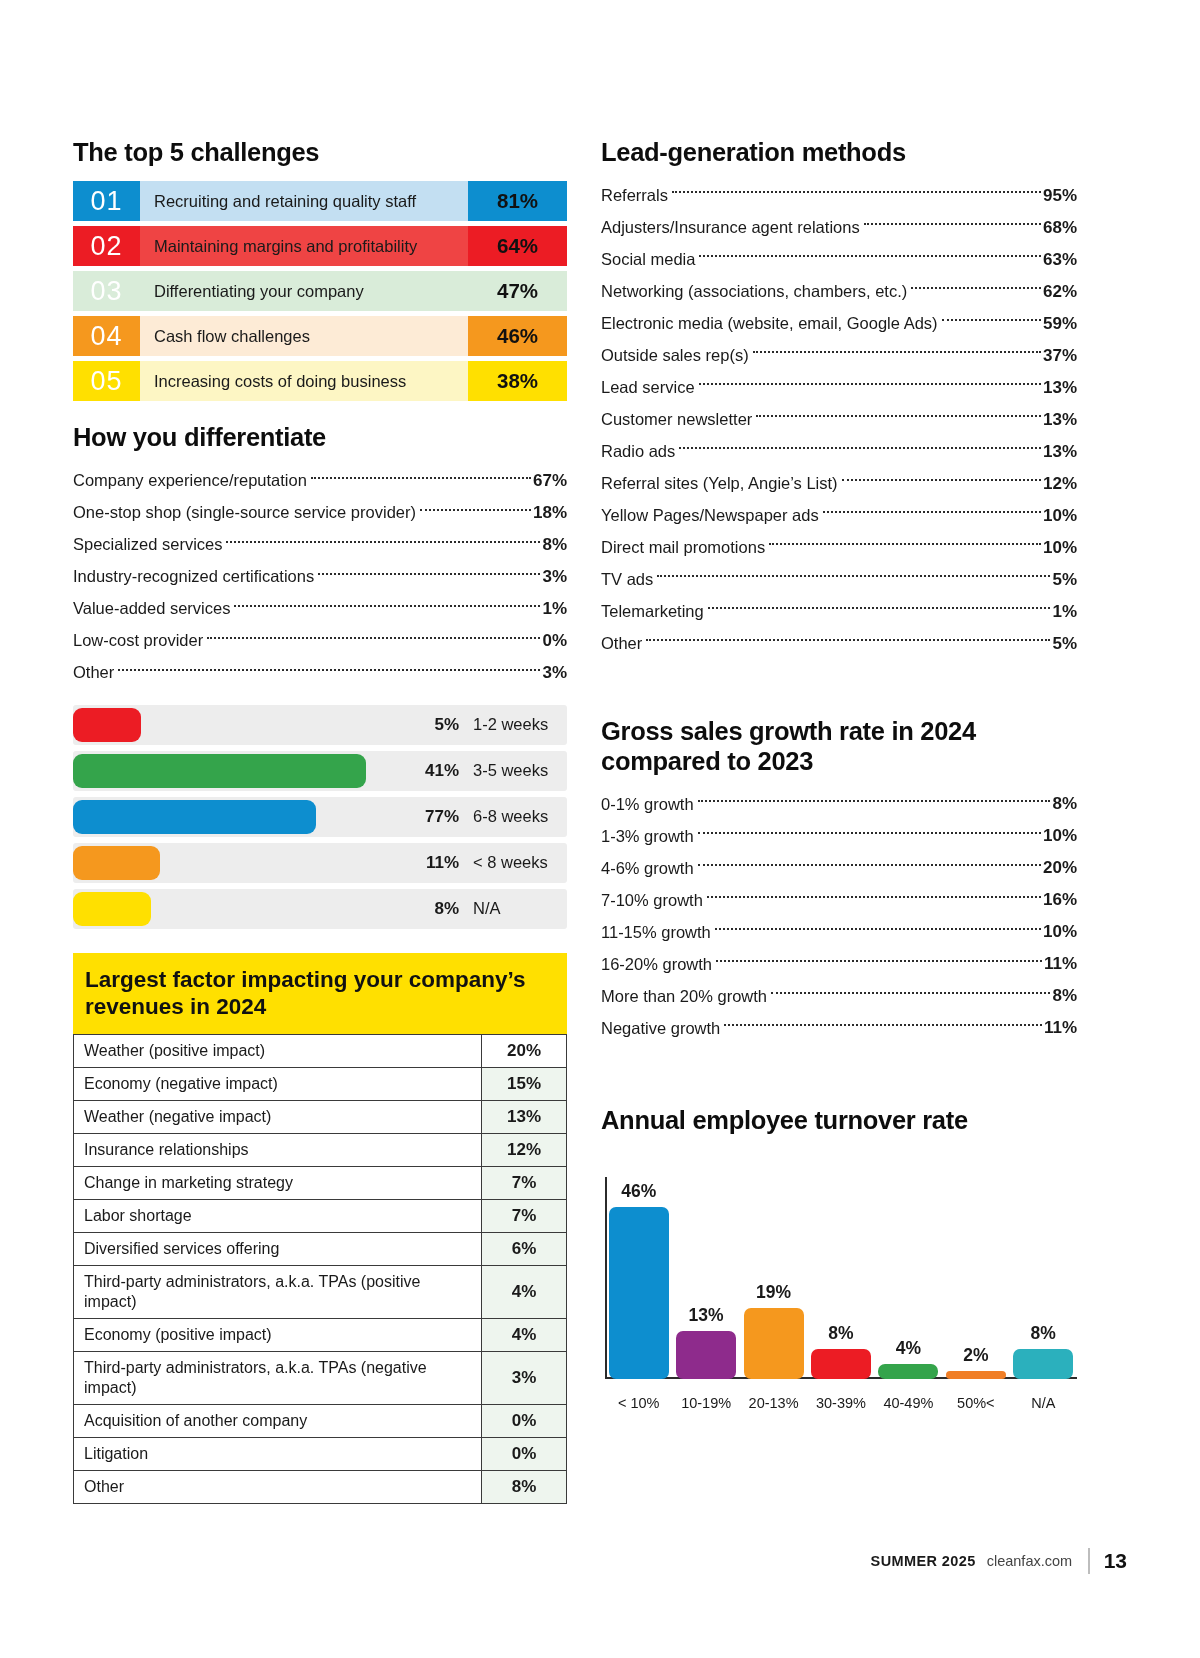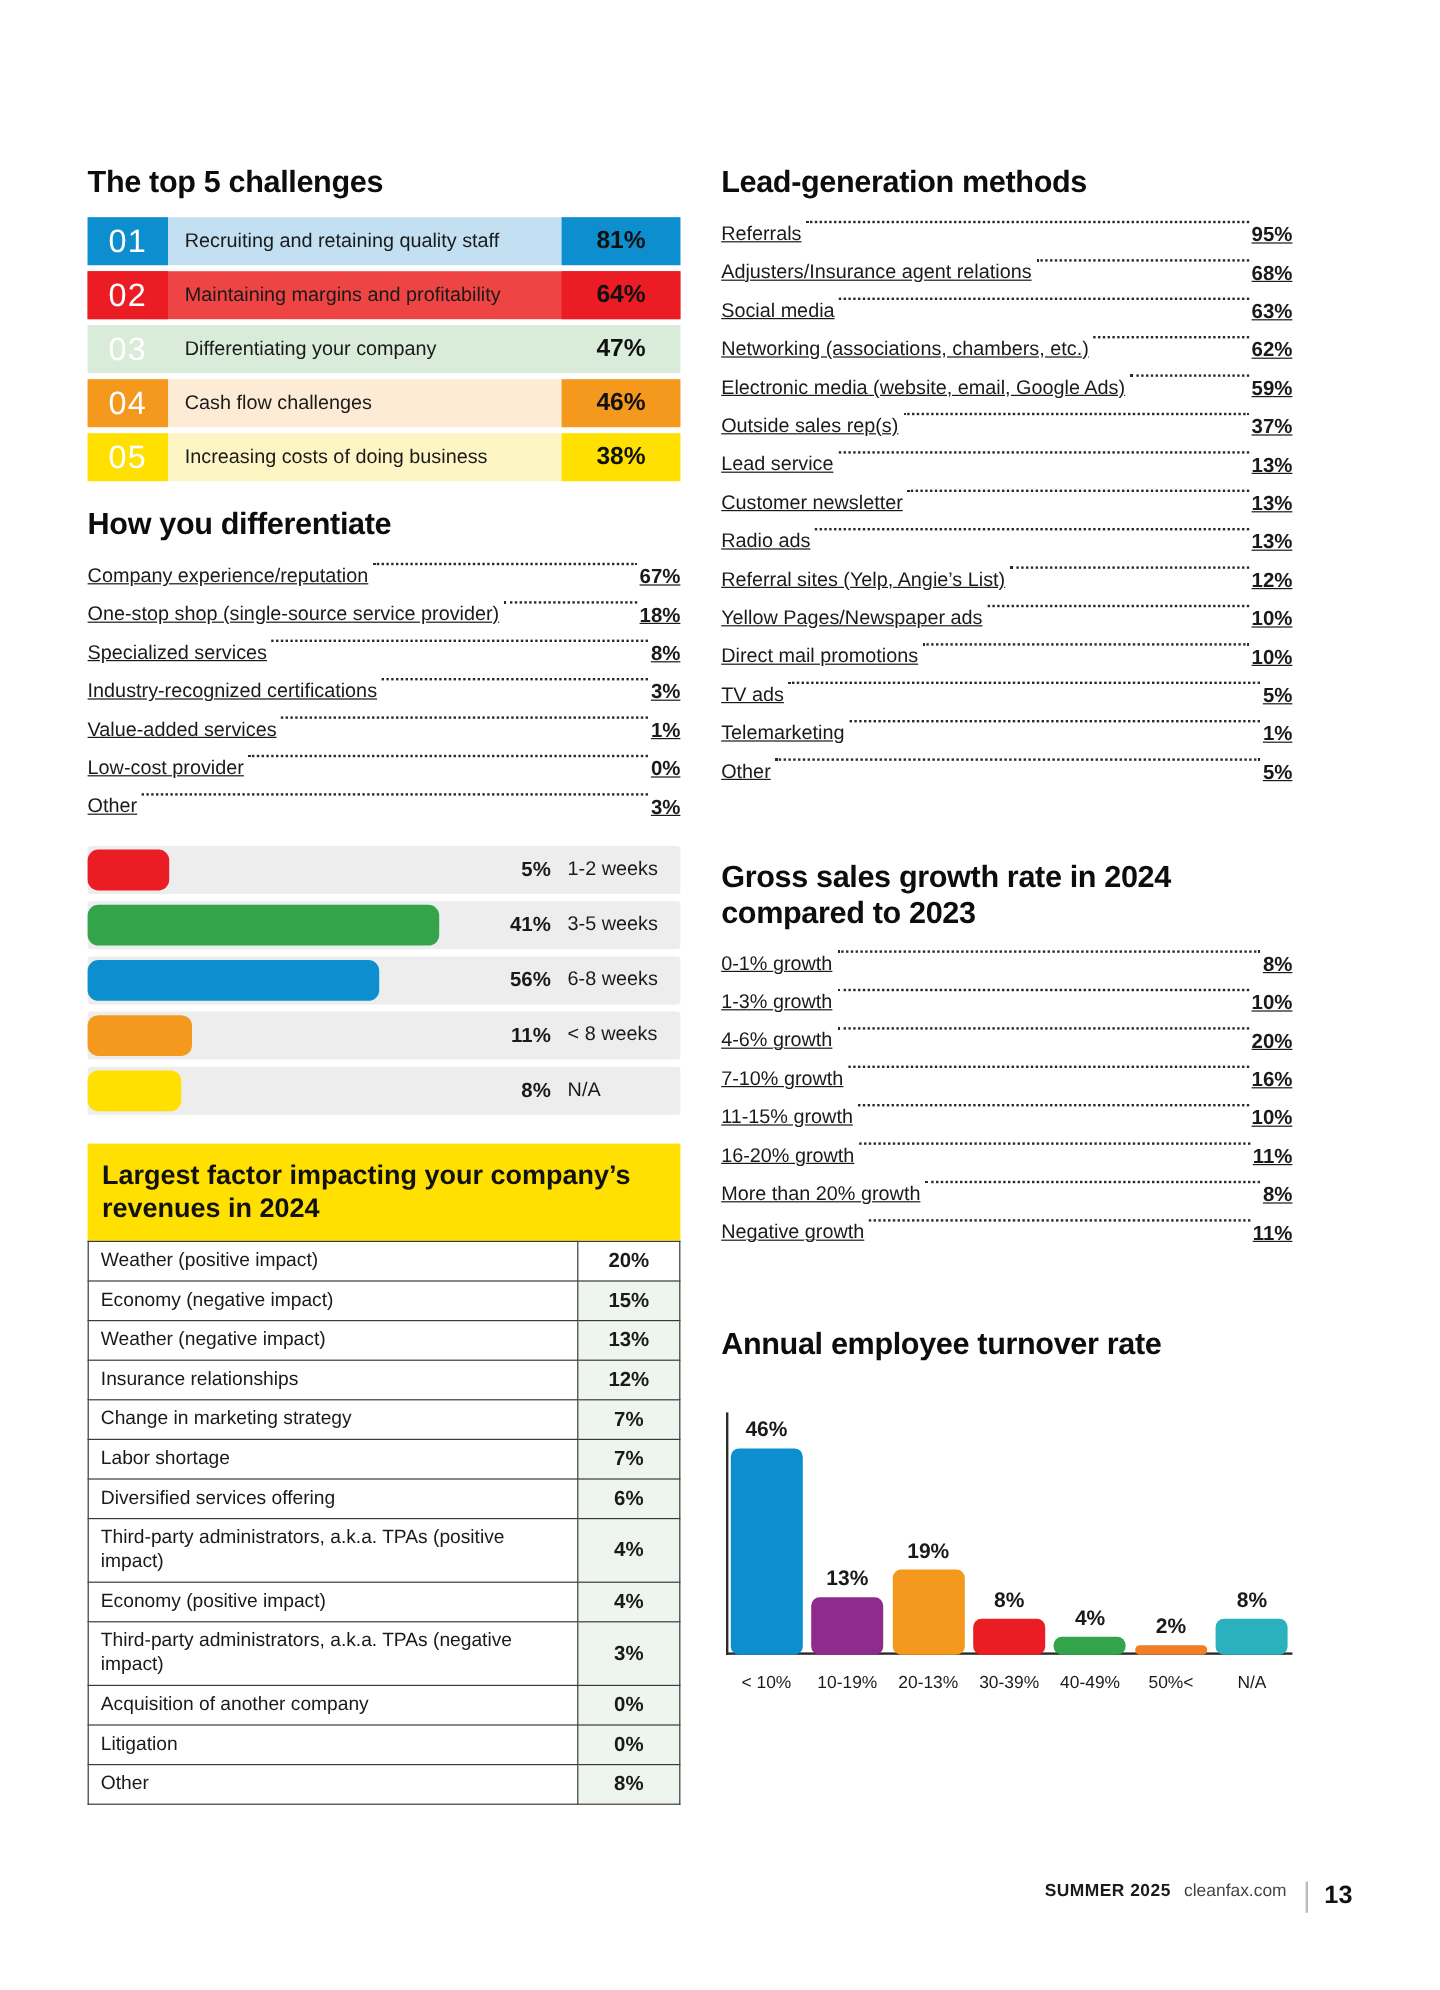--- a/index.html
+++ b/index.html
@@ -39,24 +39,23 @@
   }
   .ch-pct {
     width: 99px; flex: 0 0 99px;
     display: flex; align-items: center; justify-content: center;
     font-size: 20.5px; font-weight: bold; color: #111;
   }
 
   
   .dot-list { margin-top: 12px; }
   .dot-row {
-    display: flex; align-items: flex-start;
+    display: flex; align-items: center;
     font-size: 16.5px; line-height: 1.0;
     padding: 7.5px 0 7.5px 0;
-    text-decoration: underline;
   }
   .dot-row .lbl { white-space: nowrap; }
   .dot-row .leader {
     flex: 1 1 auto; margin: 0 2px 0 4px;
     border-bottom: 2.2px dotted #2a2a2a;
     transform: translateY(-3px);
     min-width: 8px;
   }
   .dot-row .val { font-weight: bold; white-space: nowrap; font-size: 17px; }
 
@@ -116,22 +115,22 @@
   .tv-val { font-size: 17.5px; font-weight: bold; margin-bottom: 5px; }
   .tv-bar { width: 60px; border-radius: 7px; }
   .tv-labels {
     position: absolute; left: 4px; right: 0; bottom: 10px;
     display: flex;
   }
   .tv-lab { flex: 1 1 0; text-align: center; font-size: 14.5px; color: #1a1a1a; }
 
   
   .footer {
-    position: absolute; right: 73px; bottom: 64px;
-    display: flex; gap: 0;
+    position: absolute; right: 73px; bottom: 84px;
+    display: flex; align-items: center; gap: 0;
     font-size: 14.5px;
   }
   .footer .issue { font-weight: bold; letter-spacing: 0.4px; color: #1a1a1a; }
   .footer .site { color: #444; margin-left: 11px; }
   .footer .divider {
     display: inline-block; width: 1.5px; height: 26px; background: #bdbdbd;
     margin: 0 14px 0 16px;
   }
   .footer .pageno { font-size: 21px; font-weight: bold; color: #111; }
 </style>
@@ -216,21 +215,21 @@
           <div class="wait-pct">5%</div>
           <div class="wait-lbl">1-2 weeks</div>
         </div>
         <div class="wait-row">
           <div class="wait-bar" style="background: rgb(52, 164, 75); width: 293.15px;"></div>
           <div class="wait-pct">41%</div>
           <div class="wait-lbl">3-5 weeks</div>
         </div>
         <div class="wait-row">
           <div class="wait-bar" style="background: rgb(13, 142, 207); width: 243.1px;"></div>
-          <div class="wait-pct">56%</div>
+          <div class="wait-pct">77%</div>
           <div class="wait-lbl">6-8 weeks</div>
         </div>
         <div class="wait-row">
           <div class="wait-bar" style="background: rgb(245, 152, 30); width: 87.2px;"></div>
           <div class="wait-pct">11%</div>
           <div class="wait-lbl">&lt; 8 weeks</div>
         </div>
         <div class="wait-row">
           <div class="wait-bar" style="background: rgb(255, 224, 0); width: 77.6px;"></div>
           <div class="wait-pct">8%</div>

